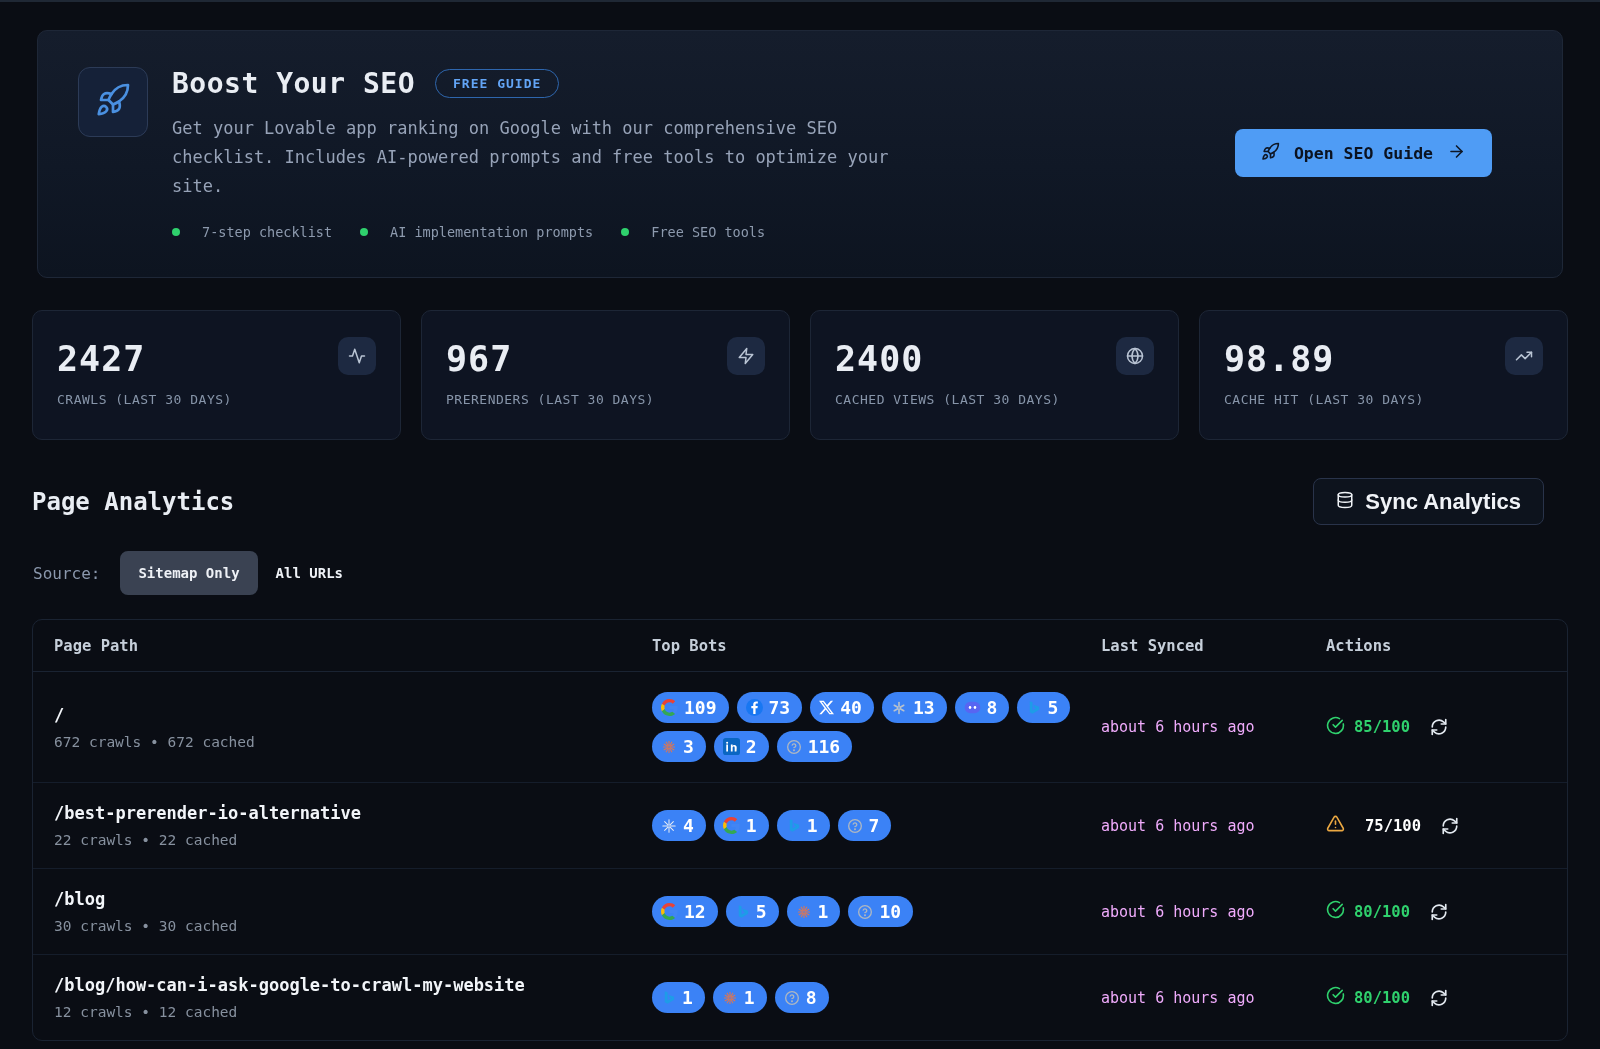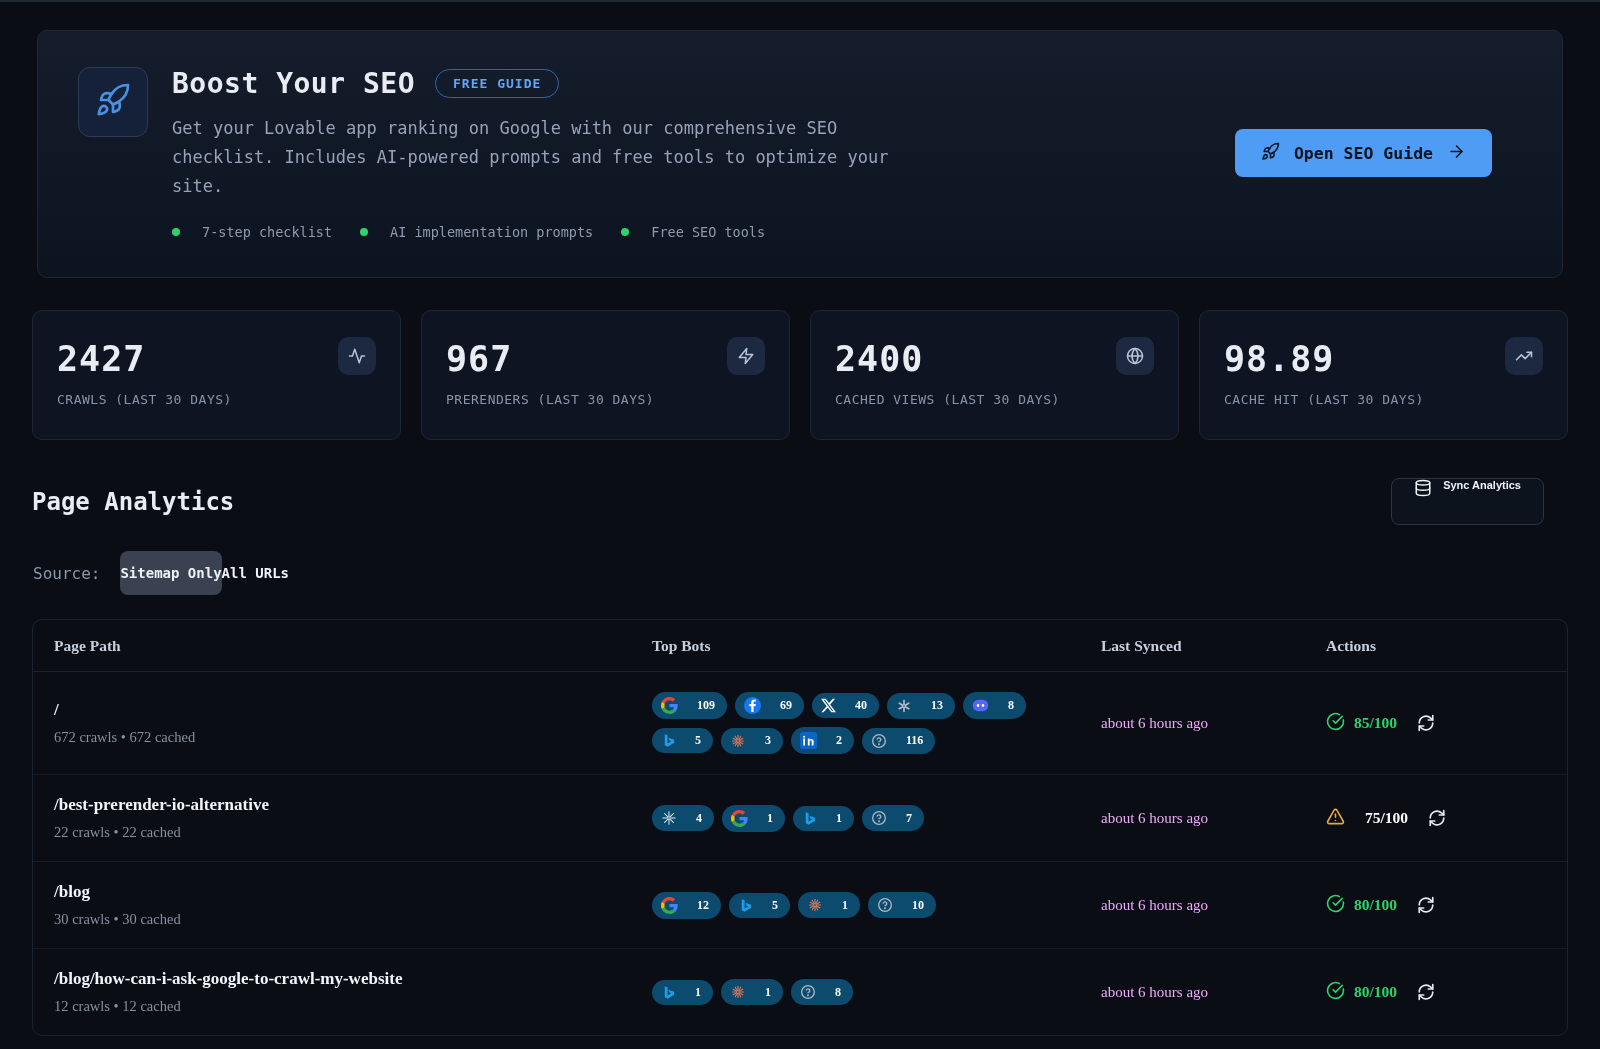--- a/index.html
+++ b/index.html
@@ -73,66 +73,65 @@
     display:flex; align-items:center; justify-content:center;
   }
 
   
   .pa-header {
     margin:38px 32px 0 32px;
     display:flex; align-items:center; justify-content:space-between;
   }
   .pa-title { font-size:24px; font-weight:bold; }
   .sync-btn {
-    display:flex; gap:11px;
+    display:flex; align-items:center; gap:11px;
     background:#0d131d; border:1px solid #29334a; border-radius:8px;
     height:47px; padding:0 22px; margin-right:24px;
     color:#f0f3f7; font-family:"Liberation Sans", sans-serif;
-    font-size:11px; font-weight:bold; cursor:pointer;
+    font-size:22px; font-weight:bold; cursor:pointer;
   }
 
   
   .source-row { margin:26px 32px 0 33px; display:flex; align-items:center; }
   .source-label { color:#8b98ad; font-size:16px; margin-right:20px; }
   .source-btn {
     border:none; background:transparent; color:#eef1f6;
     font-family:"DejaVu Sans Mono", monospace;
     font-size:14px; font-weight:bold;
-    padding:14px 0; border-radius:8px; cursor:pointer;text-align:center;
+    padding:14px 18px; border-radius:8px; cursor:pointer;text-align:center;
   }
   .source-btn.active { background:#3a4252; }
 
   
   .table {
     margin:24px 32px 0 32px;
     border:1px solid #1a2332; border-radius:10px;
     overflow:hidden;
-    font-family:Liberation Serif, serif;
   }
   .thead, .trow {
     display:grid;
     grid-template-columns:619px 449px 225px 1fr;
     align-items:center;
   }
   .thead {
     height:52px; border-bottom:1px solid #1a2332;
     color:#c6cfda; font-size:15.5px; font-weight:bold;
   }
   .trow { border-bottom:1px solid #151d2b; padding:20px 0; }
   .trow:last-child { border-bottom:none; }
   .cell-path { padding-left:21px; }
   .thead .cell-path { padding-left:21px; }
   .path-text { font-size:17px; font-weight:bold; color:#f2f5f9; }
   .path-meta { margin-top:9px; font-size:14.5px; color:#87919f; }
   .bots { display:flex; flex-wrap:wrap; gap:8px; max-width:440px; align-items:center; }
   .badge {
-    display:inline-flex; align-items:center; gap:19px;
-    background:#0c4a6e; border-radius:999px;
+    display:inline-flex; align-items:center; gap:6px;
+    background:#3b82f6; border-radius:999px;
     padding:5px 12px 5px 9px;
-    font-size:12px; font-weight:bold; color:#fff;
+    font-size:18px; font-weight:bold; color:#fff;
   }
   .badge svg { display:block; }
   .synced { color:#f0abfc; font-size:15px; }
   .actions-cell { display:flex; align-items:center; }
   .score { display:flex; align-items:center; gap:9px; font-size:15.5px; font-weight:bold; }
   .score.good { color:#2fd16d; }
   .score.warn { color:#ffffff;gap:20px; }
   .refresh-btn {
     background:transparent; border:none; cursor:pointer;
     margin-left:20px; display:flex; align-items:center;
@@ -281,21 +280,21 @@
           </span>
           <span>109</span>
         </span>
         <span class="badge">
           <span>
             <svg viewBox="0 0 24 24" width="17" height="17">
               <circle cx="12" cy="12" r="12" fill="#1877F2"></circle>
               <path fill="#fff" d="M13.5 21v-8h2.7l.4-3.1h-3.1V7.9c0-.9.25-1.5 1.55-1.5h1.65V3.6c-.3-.04-1.3-.12-2.45-.12-2.4 0-4.05 1.47-4.05 4.17v2.25H7.5V13h2.7v8h3.3z"></path>
             </svg>
           </span>
-          <span>69</span>
+          <span>73</span>
         </span>
         <span class="badge">
           <span>
             <svg viewBox="0 0 24 24" width="15" height="15" fill="#fff">
               <path d="M18.9 1.15h3.68l-8.04 9.19L24 22.85h-7.41l-5.8-7.58-6.64 7.58H.47l8.6-9.83L0 1.15h7.59l5.24 6.93 6.07-6.93zm-1.29 19.5h2.04L6.49 3.24H4.3l13.31 17.41z"></path>
             </svg>
           </span>
           <span>40</span>
         </span>
         <span class="badge">

